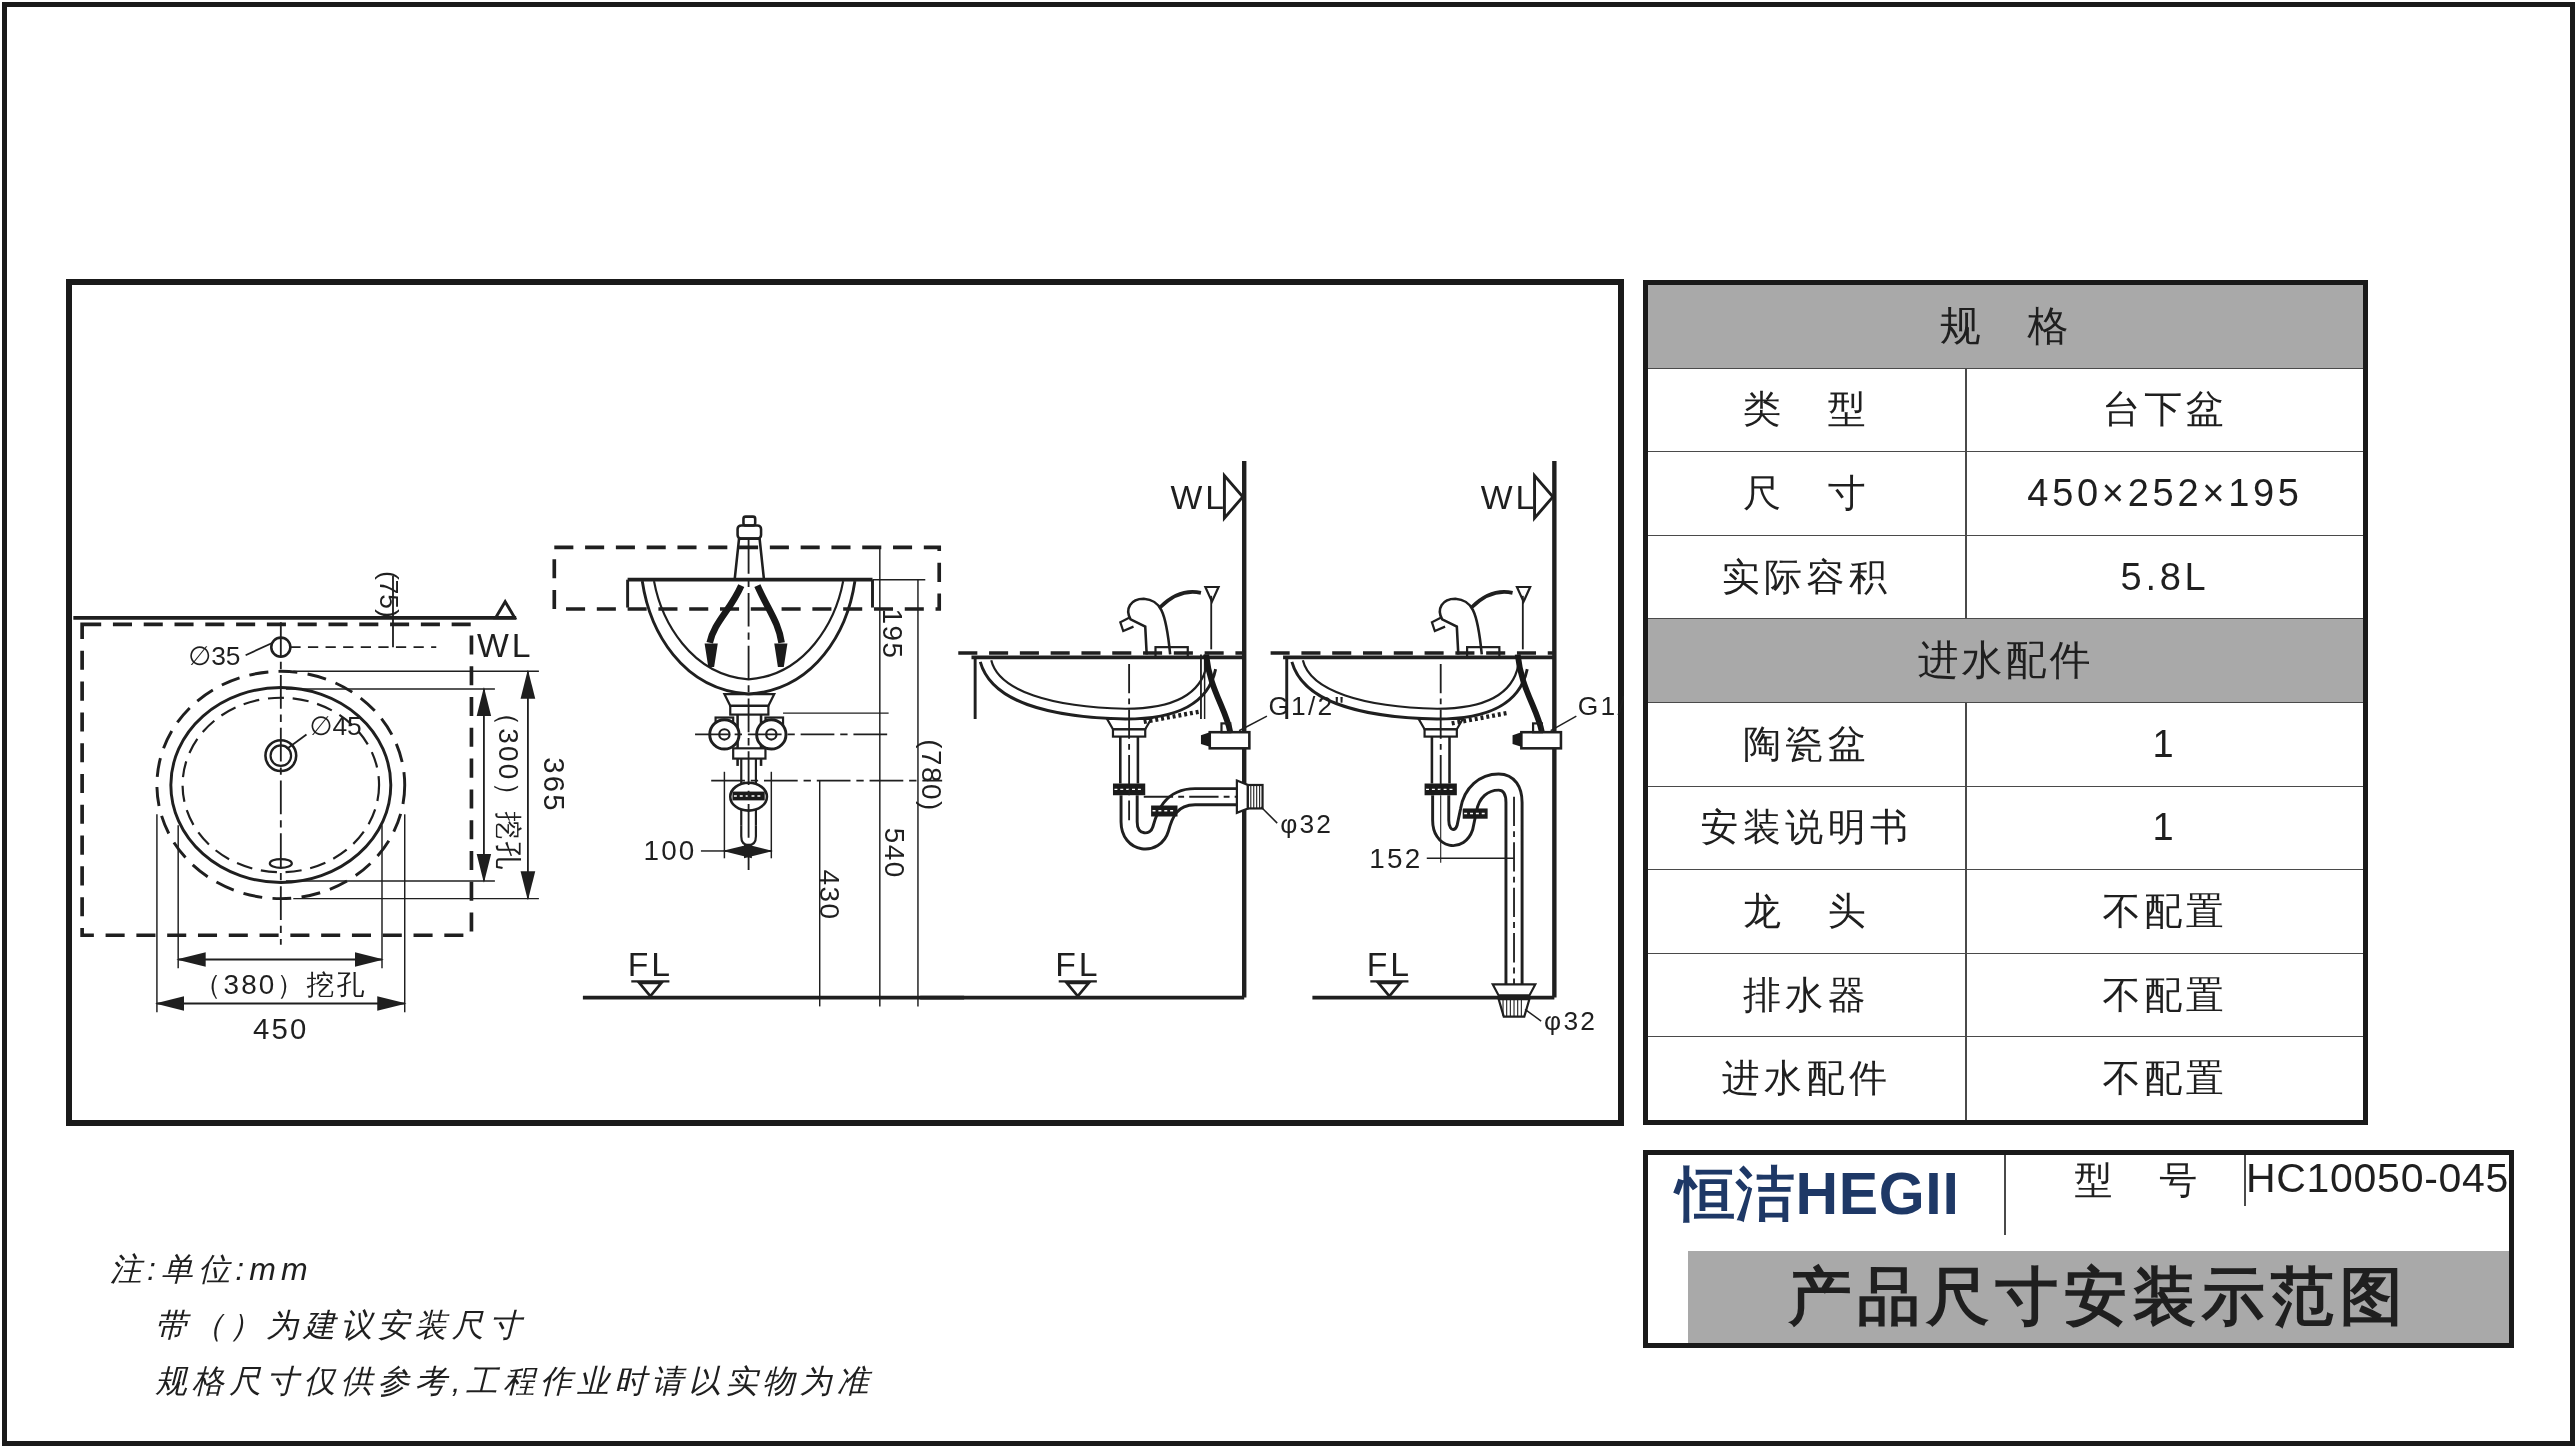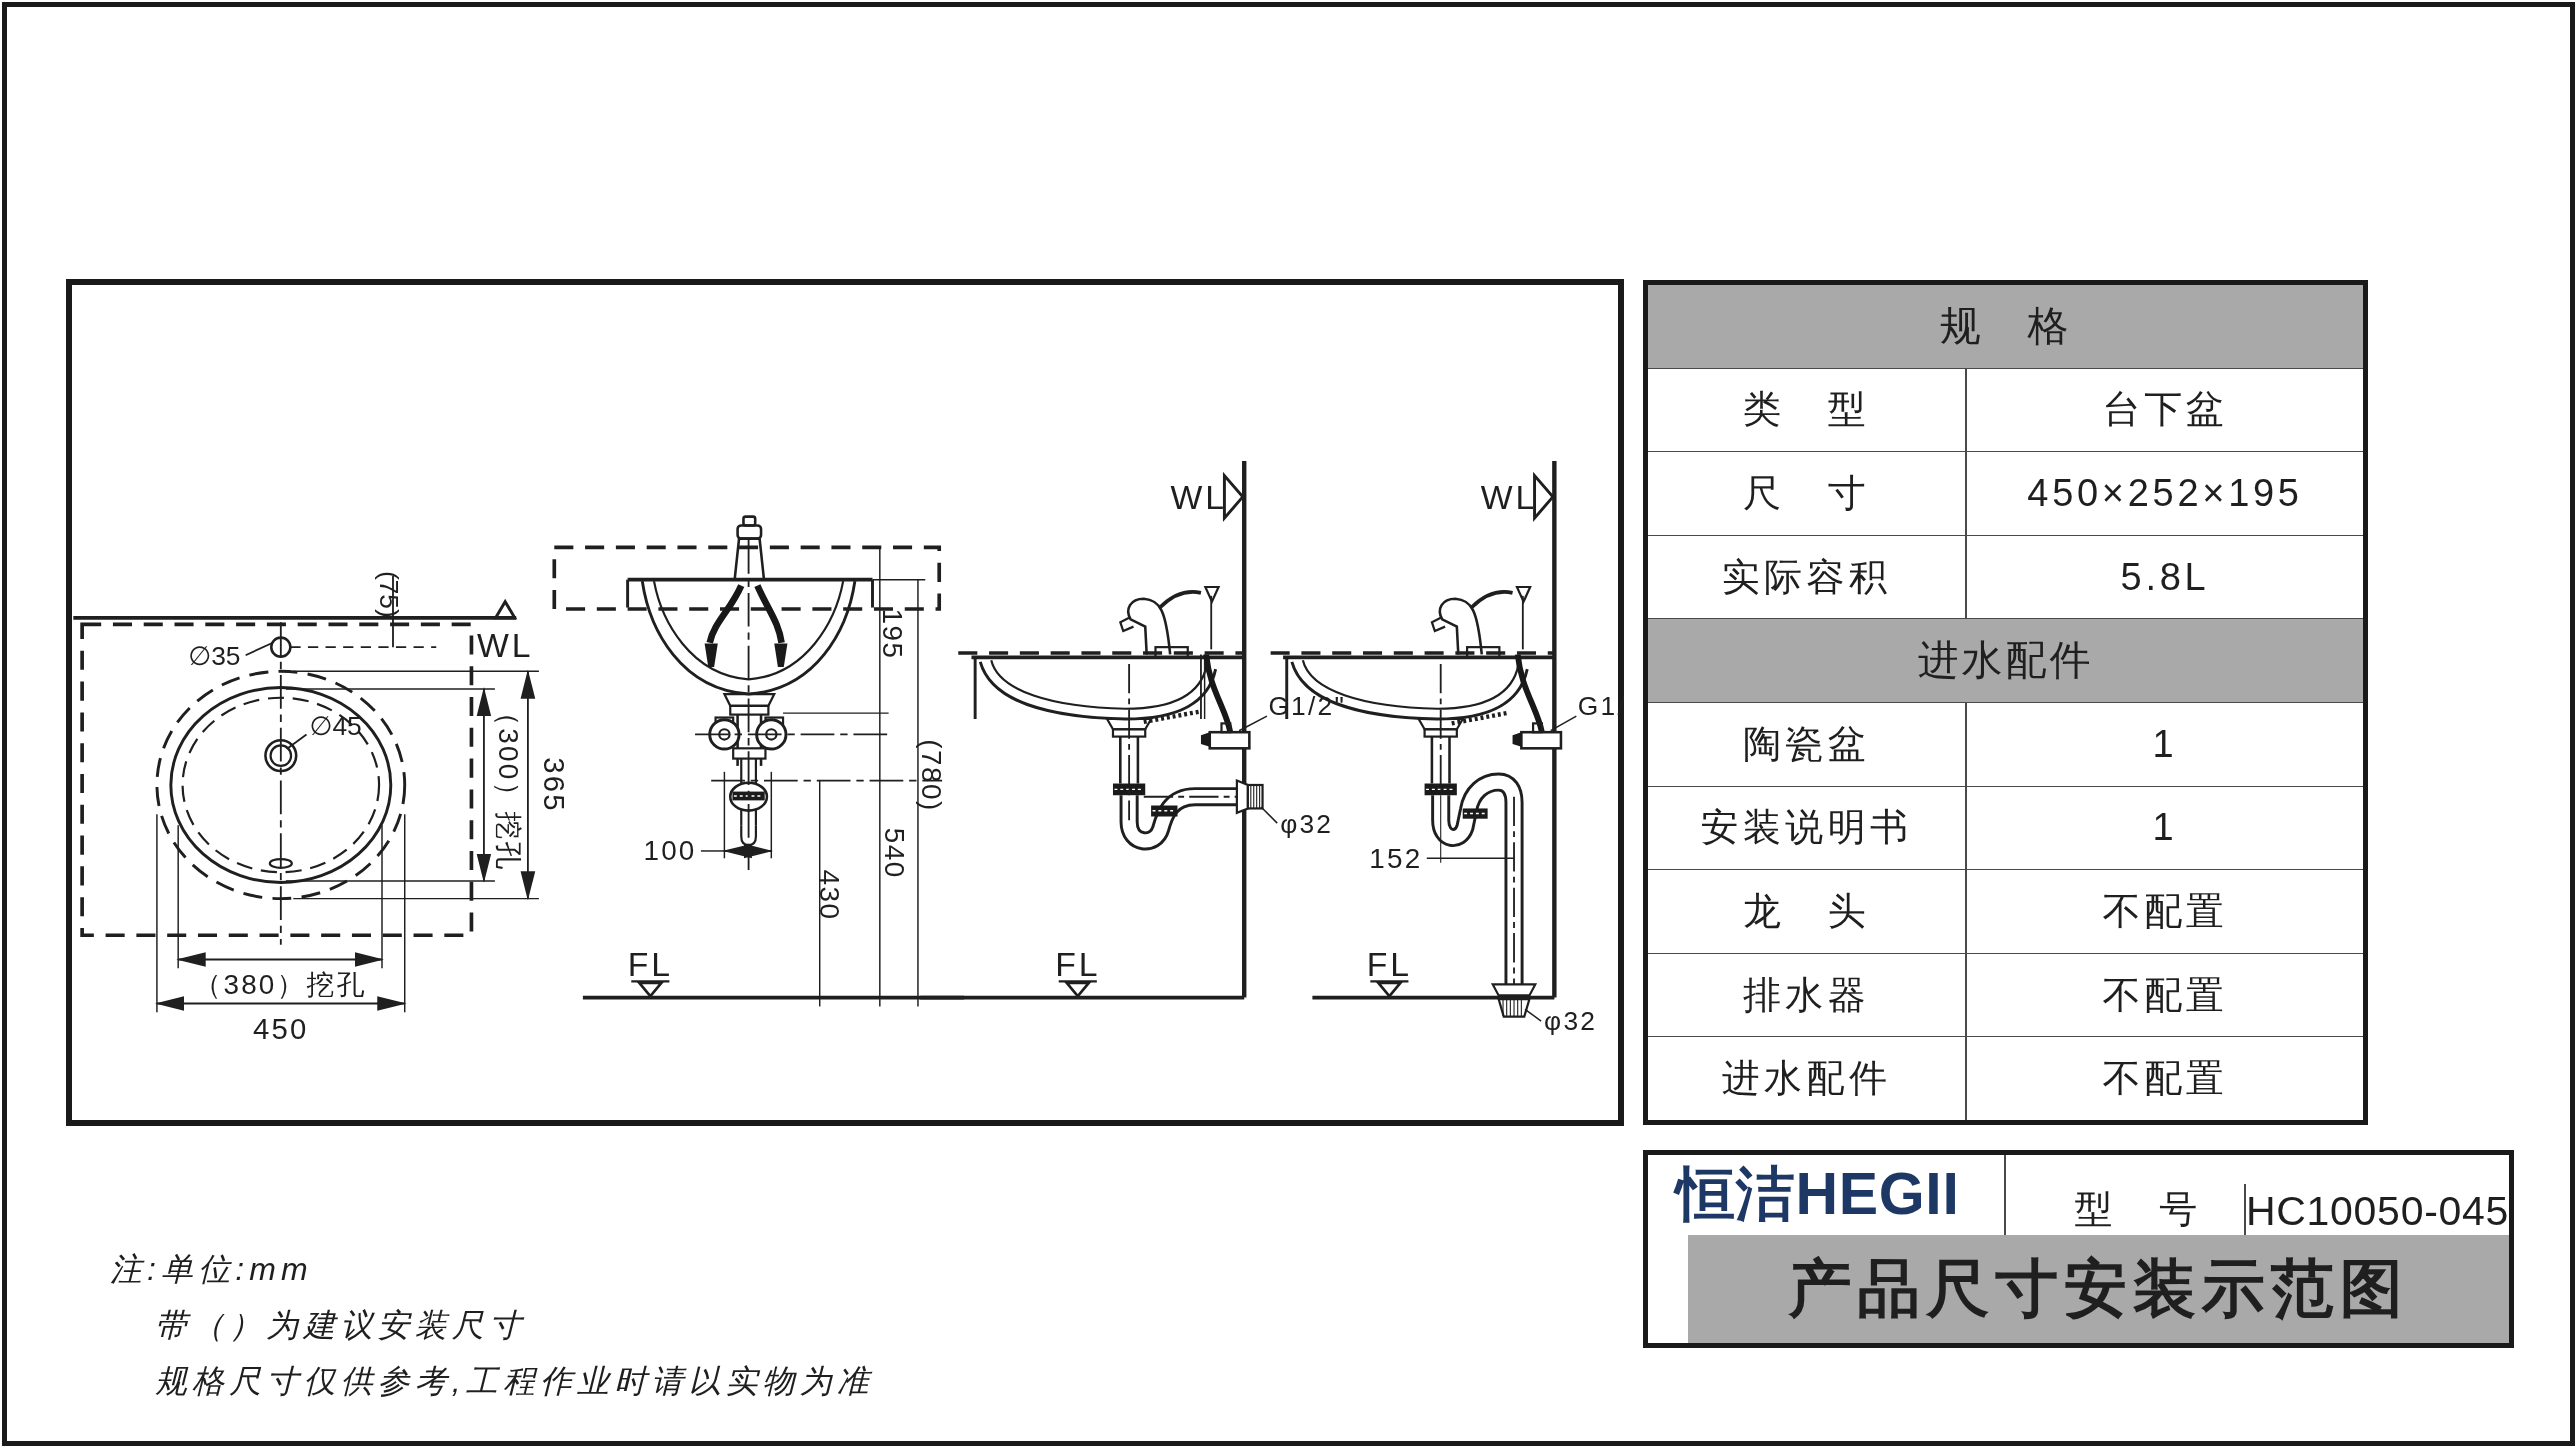--- a/index.html
+++ b/index.html
@@ -20,21 +20,21 @@
   .srow.header{background:#a9a9a9;align-items:center;justify-content:center;
                font-size:41px;letter-spacing:2.9px;}
   .scell-label{width:317px;display:flex;align-items:center;justify-content:center;
                border-right:2.2px solid #4a4a4a;font-size:38px;letter-spacing:4.4px;}
   .scell-value{flex:1;display:flex;align-items:center;justify-content:center;
                font-size:38px;letter-spacing:3.7px;}
   
   .title-block{position:absolute;left:1643px;top:1150px;width:871px;height:198px;
                border:5.9px solid #1a1a1a;box-sizing:border-box;background:#fff;
                display:flex;flex-direction:column;}
-  .tb-top{height:80px;display:flex;align-items:flex-end;}
+  .tb-top{height:96px;display:flex;align-items:flex-start;}
   .tb-logo{width:375px;display:flex;align-items:center;padding-left:28px;box-sizing:border-box;
            border-right:2.2px solid #4a4a4a;font-size:59px;font-weight:bold;
            color:#1e3866;letter-spacing:0.7px;white-space:nowrap;}
   .tb-model-label{width:223px;display:flex;align-items:center;justify-content:center;
                   border-right:2.2px solid #4a4a4a;font-size:38px;letter-spacing:4.4px;padding-left:26px;}
   .tb-model-value{flex:1;display:flex;align-items:center;justify-content:center;
                   font-size:41px;letter-spacing:0.7px;white-space:nowrap;}
   .tb-title{flex:1;background:#a9a9a9;display:flex;align-items:center;justify-content:center;
             font-size:63px;font-weight:bold;letter-spacing:5.9px;margin-left:40px;}
   

